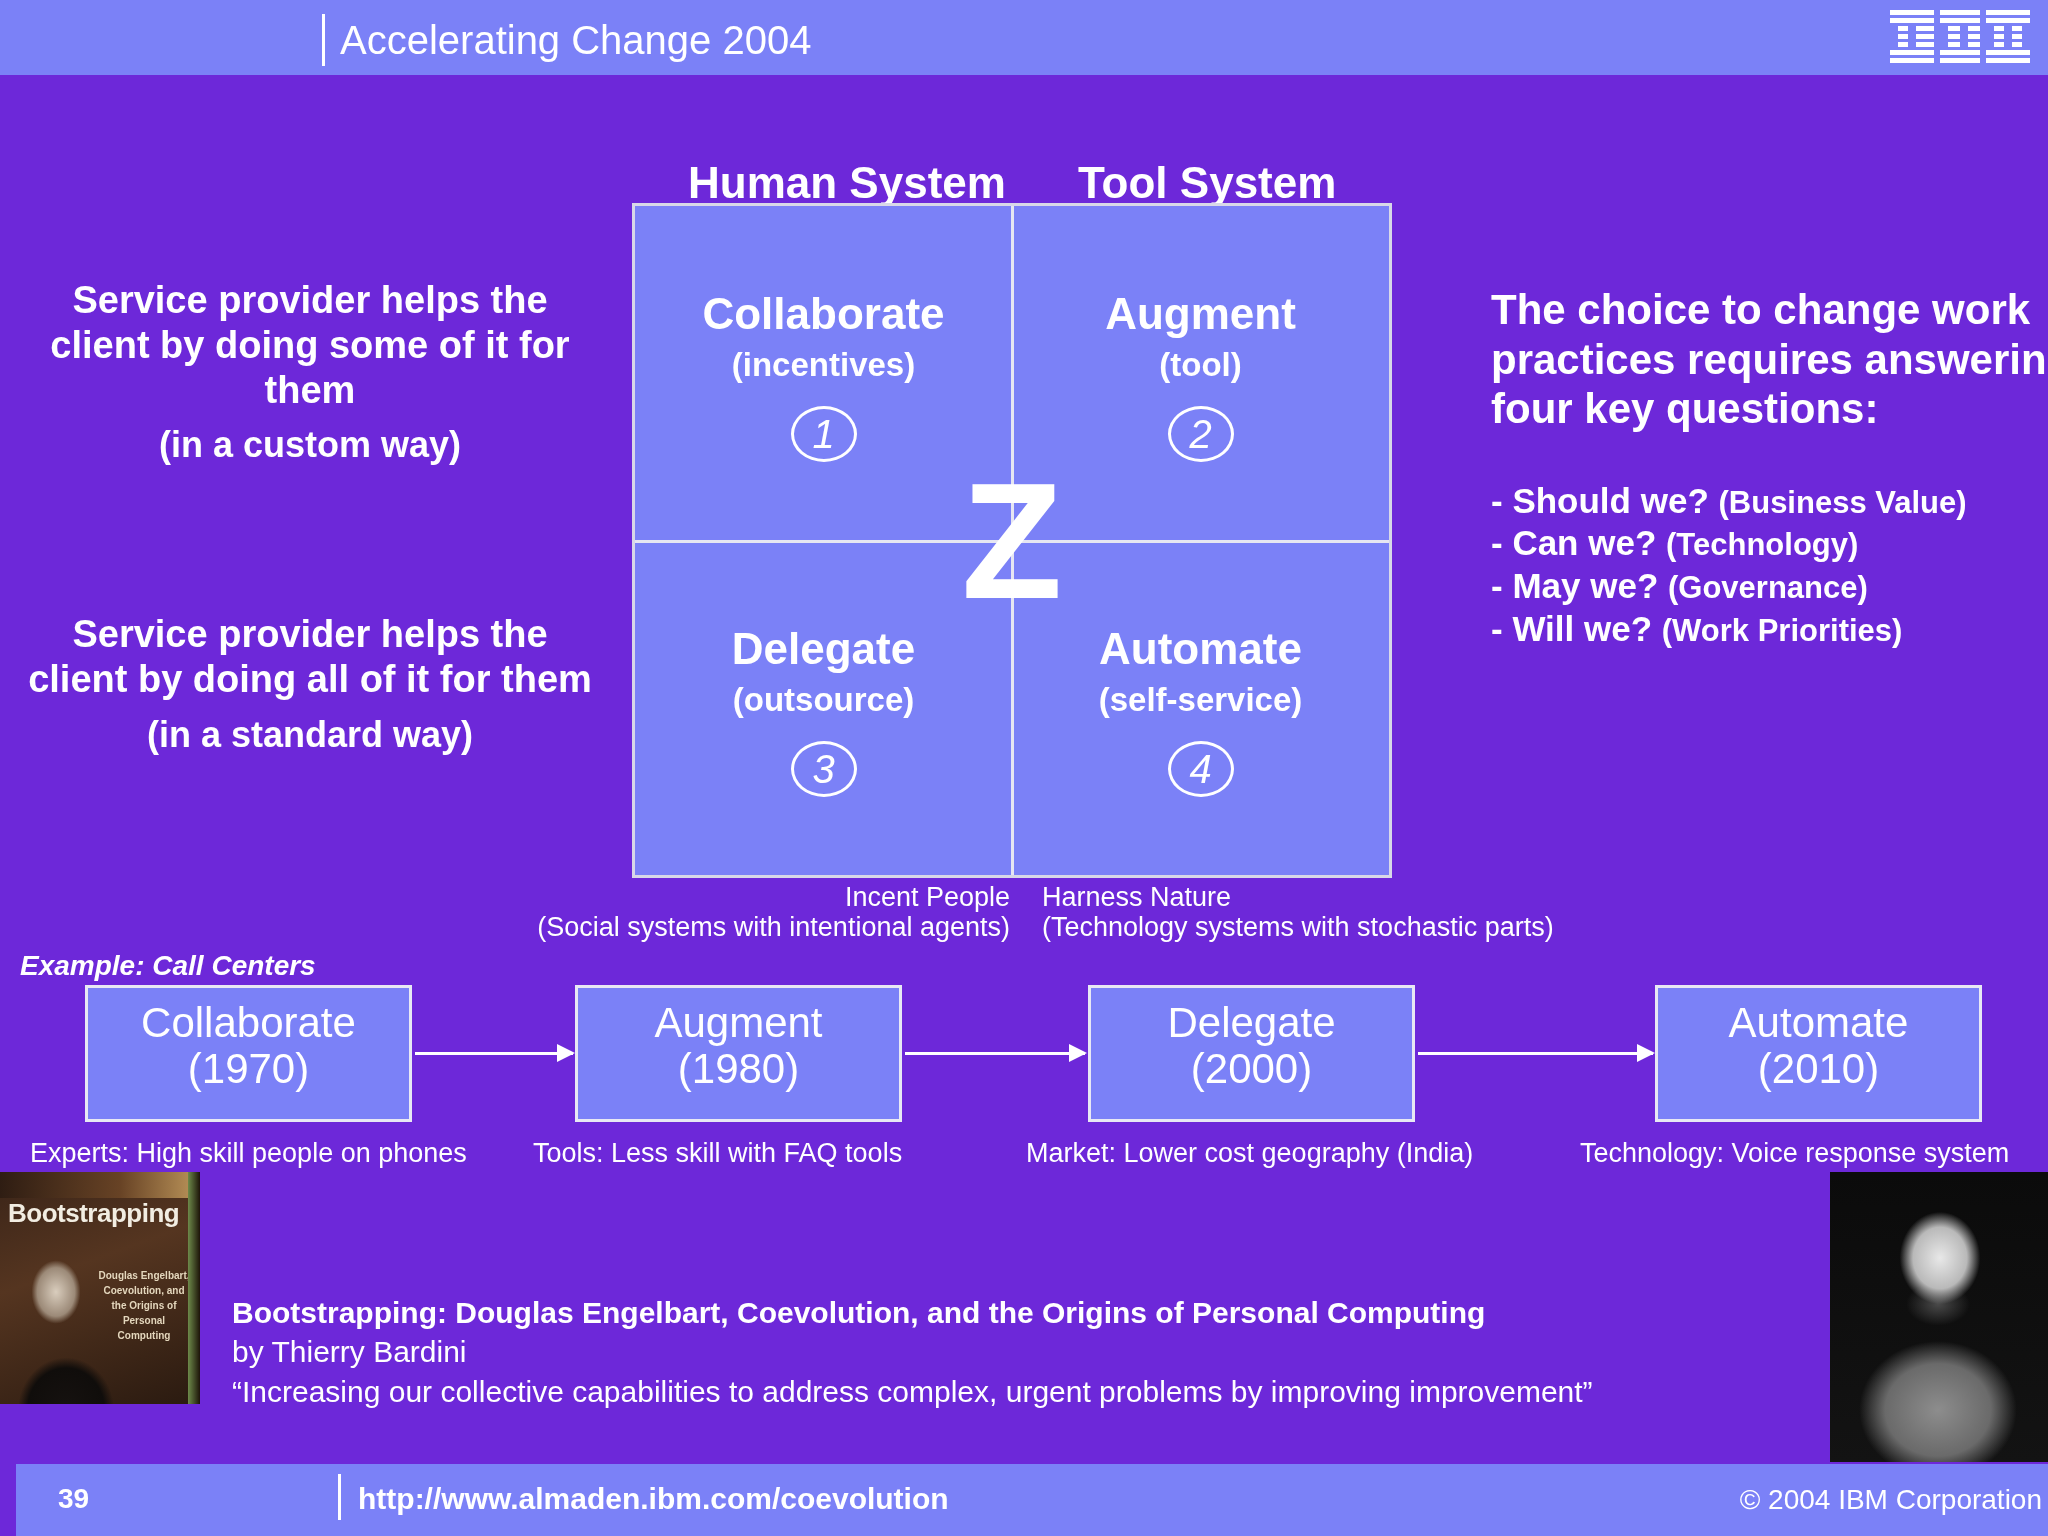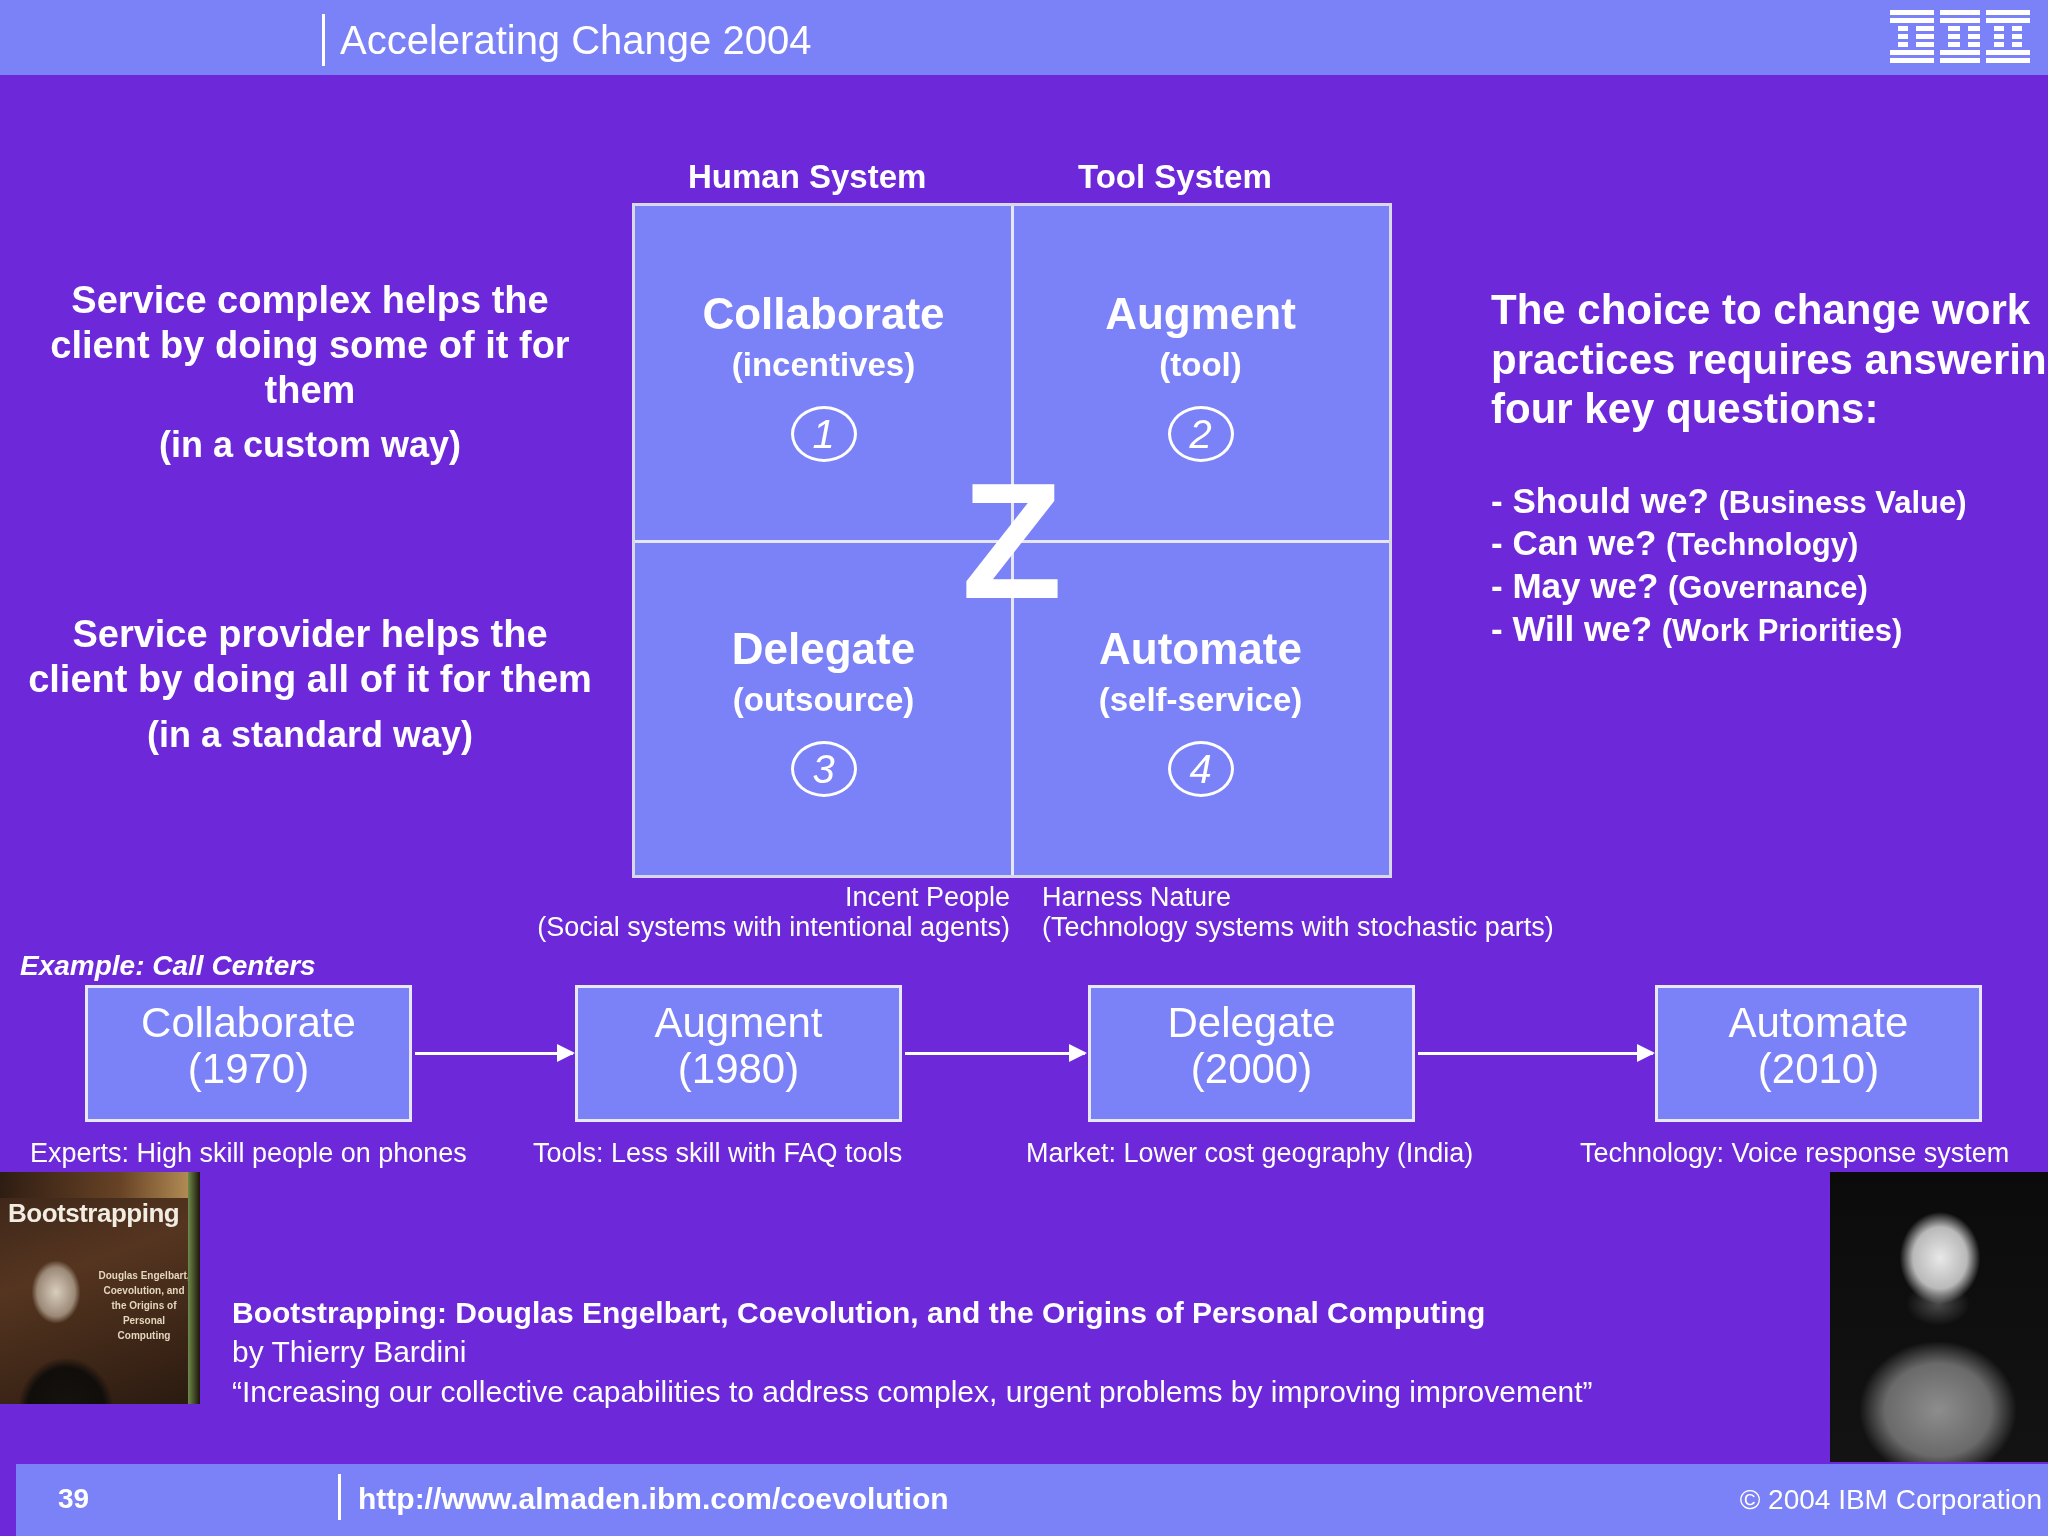--- a/index.html
+++ b/index.html
@@ -119,21 +119,21 @@
     font-weight: bold;
     color: #ffffff;
     line-height: 1;
     z-index: 4;
     pointer-events: none;
   }
 
   
   .col-head {
     position: absolute;
-    font-size: 33px;
+    font-size: 44px;
     font-weight: bold;
     color: #ffffff;
     white-space: nowrap;
   }
   #col-head-human { left: 688px; top: 158px; }
   #col-head-tool  { left: 1078px; top: 158px; }
 
   
   .matrix-caption {
     position: absolute;
@@ -452,21 +452,21 @@
   <div class="matrix-caption" id="cap-left">
     <span>Incent People</span>
     <span class="cap-line2">(Social systems with intentional agents)</span>
   </div>
   <div class="matrix-caption" id="cap-right">
     <span>Harness Nature</span>
     <span class="cap-line2">(Technology systems with stochastic parts)</span>
   </div>
 
   <div class="side-block" id="left-block-1">
-    <div class="side-main">Service complex helps the client by doing some of it for them</div>
+    <div class="side-main">Service provider helps the client by doing some of it for them</div>
     <div class="side-note">(in a custom way)</div>
   </div>
   <div class="side-block" id="left-block-2">
     <div class="side-main">Service provider helps the client by doing all of it for them</div>
     <div class="side-note">(in a standard way)</div>
   </div>
 
   <div id="right-block">
     <div id="right-head">The choice to change work practices requires answering four key questions:</div>
     <div id="right-questions">

